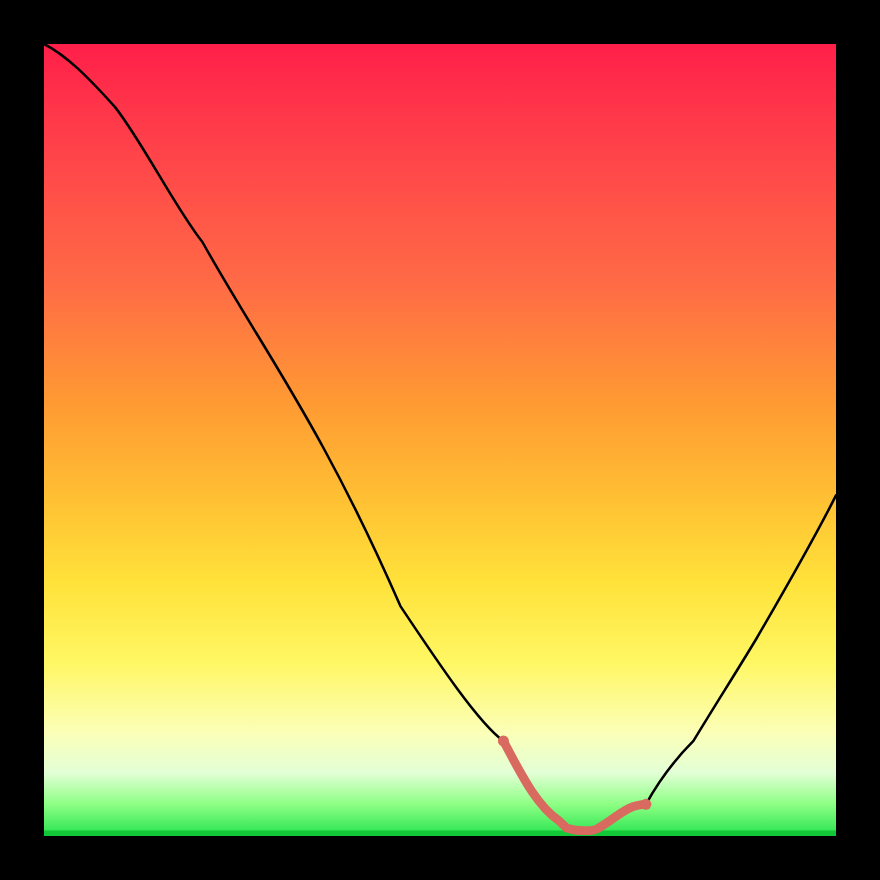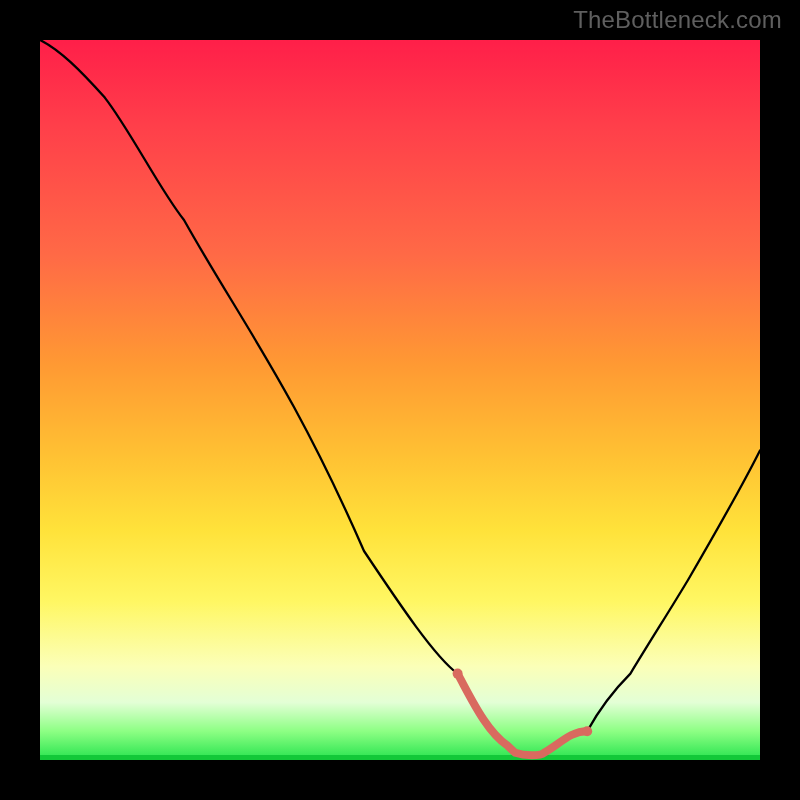--- a/index.html
+++ b/index.html
@@ -70,21 +70,20 @@
     
     background: #12c838;
     z-index: 5;
   }
 </style>
 </head>
 <body>
 
 <div class="frame">
 
-  <div class="watermark">TheBottleneck.com</div>
 
   <div class="plot-area">
     <div class="gradient"></div>
     <div class="bottom-strip"></div>
 
     <svg class="curve-svg" viewBox="0 0 720 720" preserveAspectRatio="none">
 
       <path d="M 0 0
                C 20 10, 40 30, 64.8 57.6
                C 90 90, 120 150, 144 180

